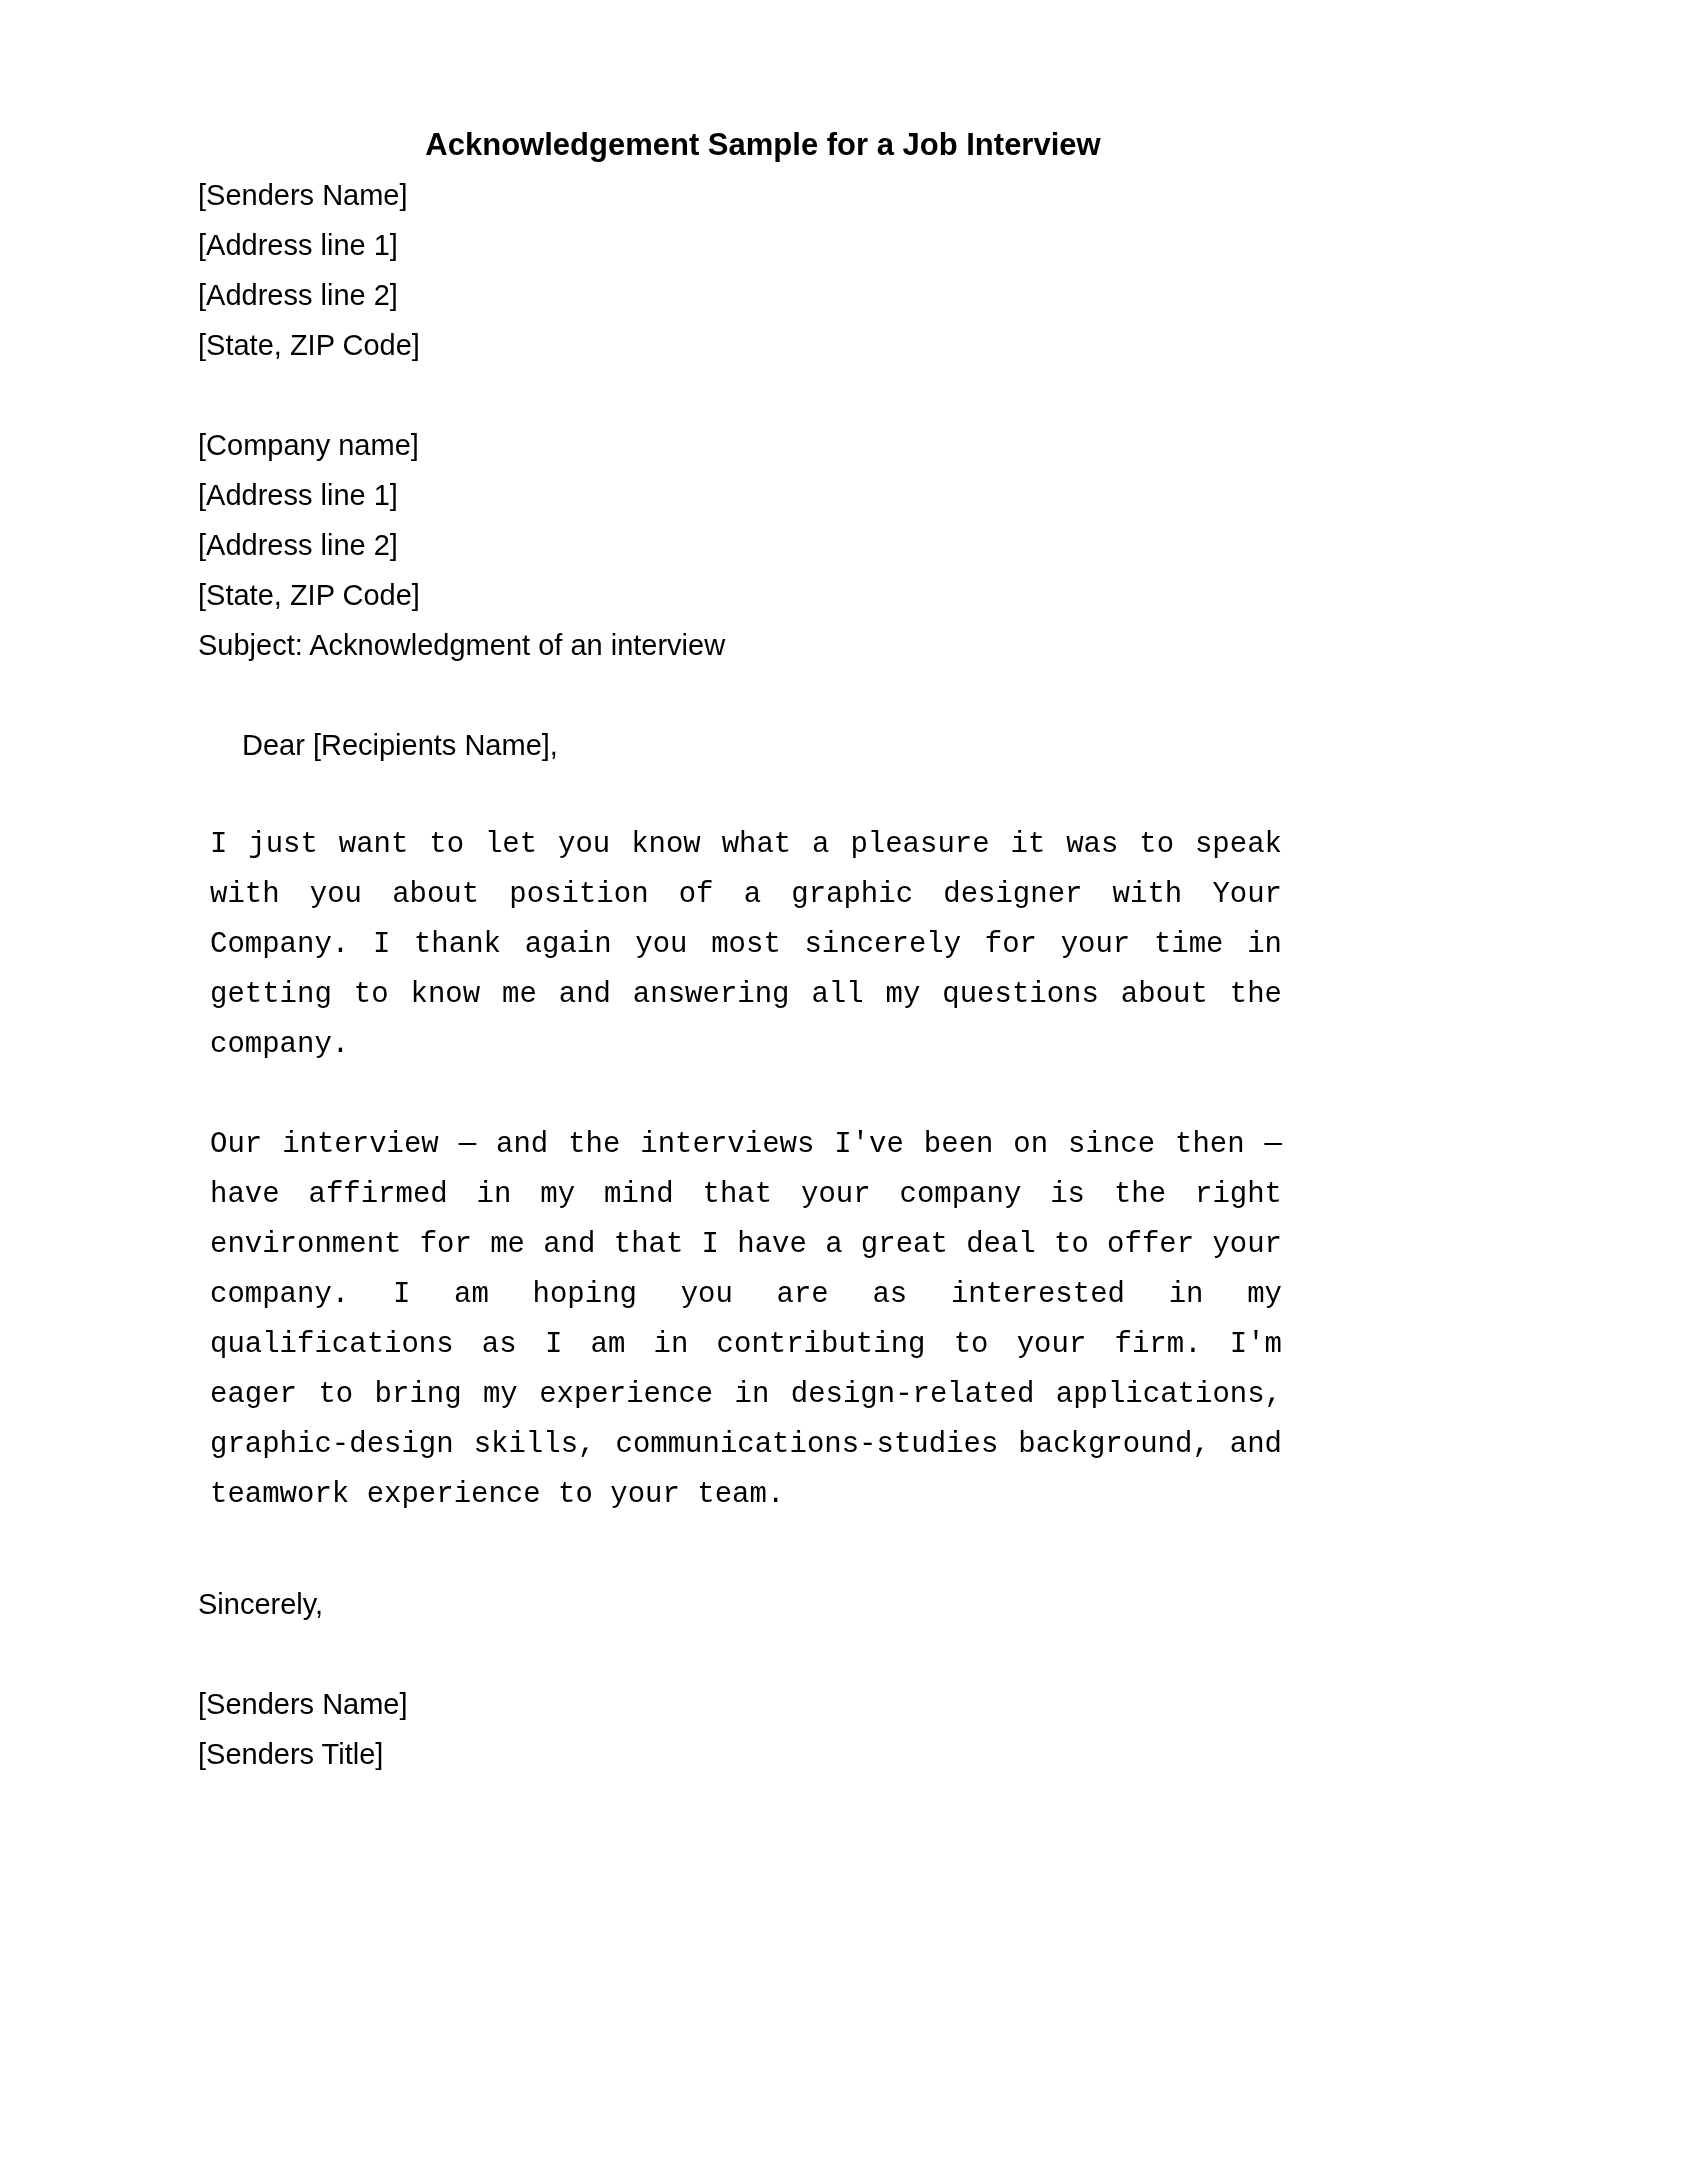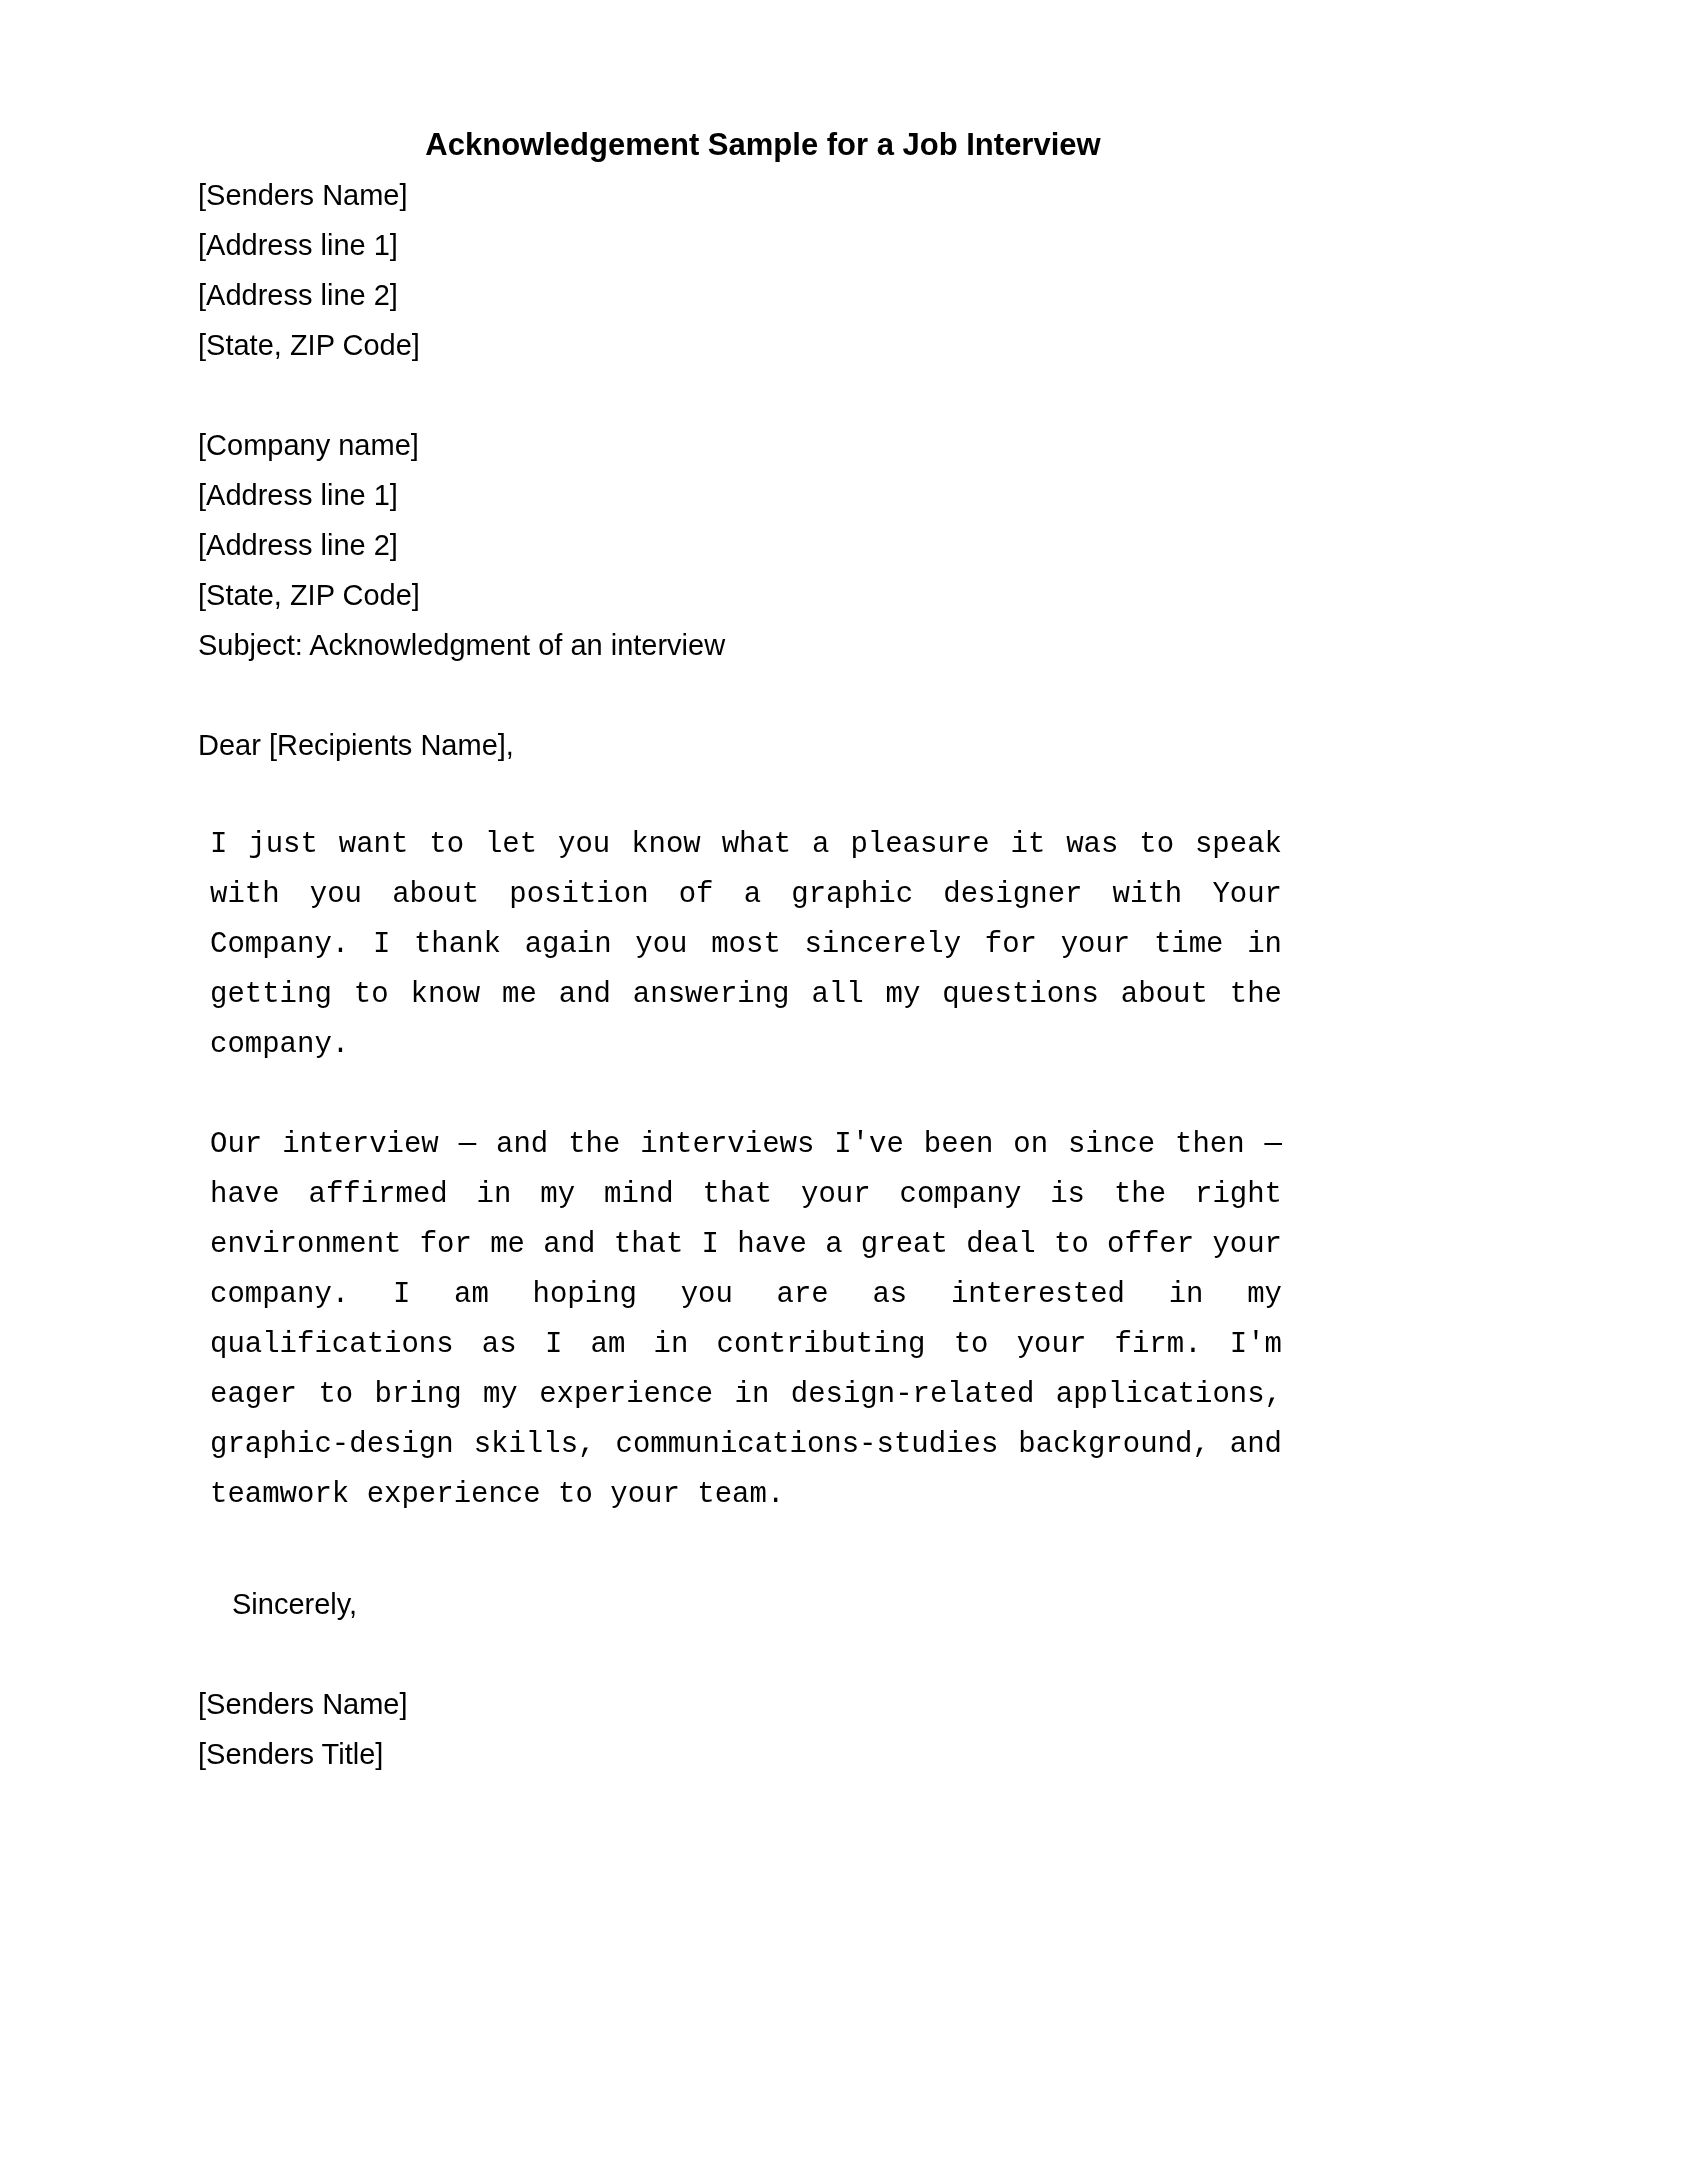--- a/index.html
+++ b/index.html
@@ -44,30 +44,30 @@
   }
   .address-block.spaced {
     margin-top: 50px;
   }
   .address-line {
     white-space: nowrap;
   }
   .salutation {
     margin-top: 50px;
     white-space: nowrap;
+    margin-left: 44px;
   }
   p.body-par {
     margin: 50px 0 0 12px;
     text-align: justify;
     font-family: Liberation Mono, monospace;
   }
   .valediction {
     margin-top: 59px;
     white-space: nowrap;
-    margin-left: 34px;
   }
   .signature-block {
     margin-top: 50px;
   }
 </style>
 </head>
 <body style="background: rgb(255, 255, 255); color: rgb(0, 0, 0);">
 
 <div class="page">
   <div class="doc">

